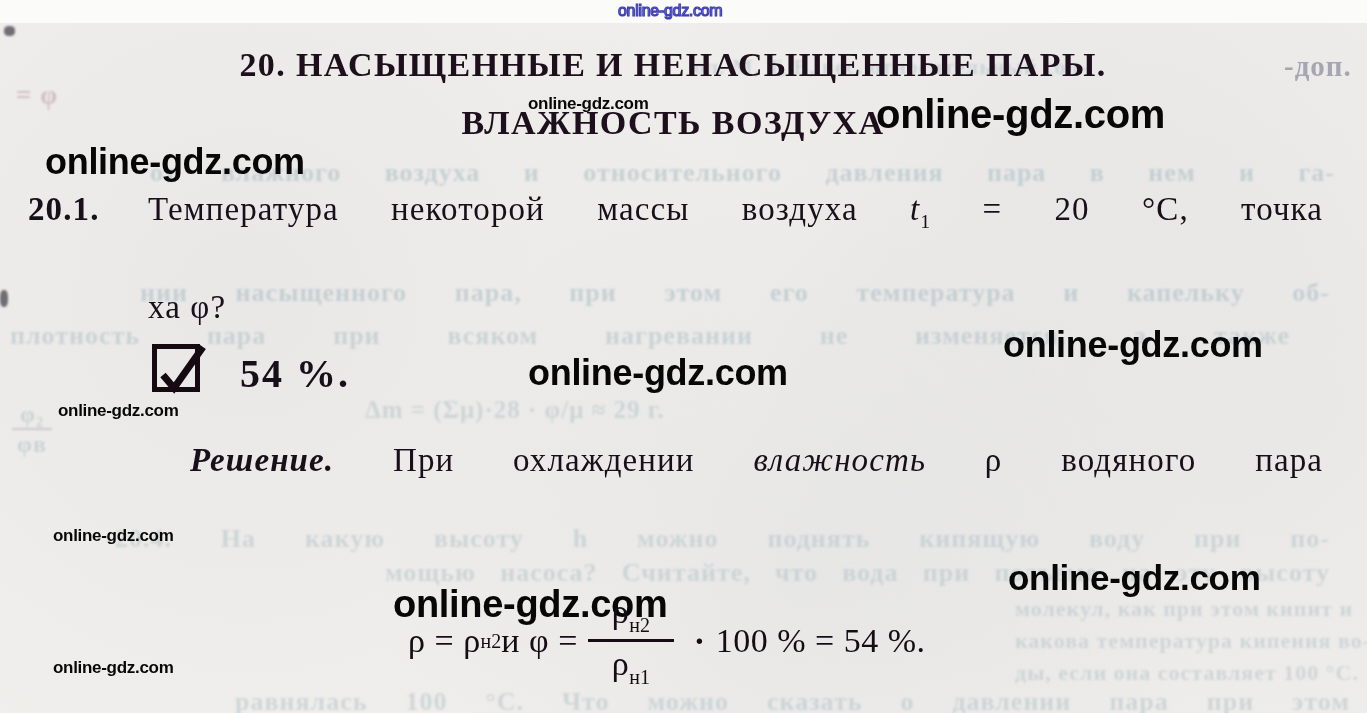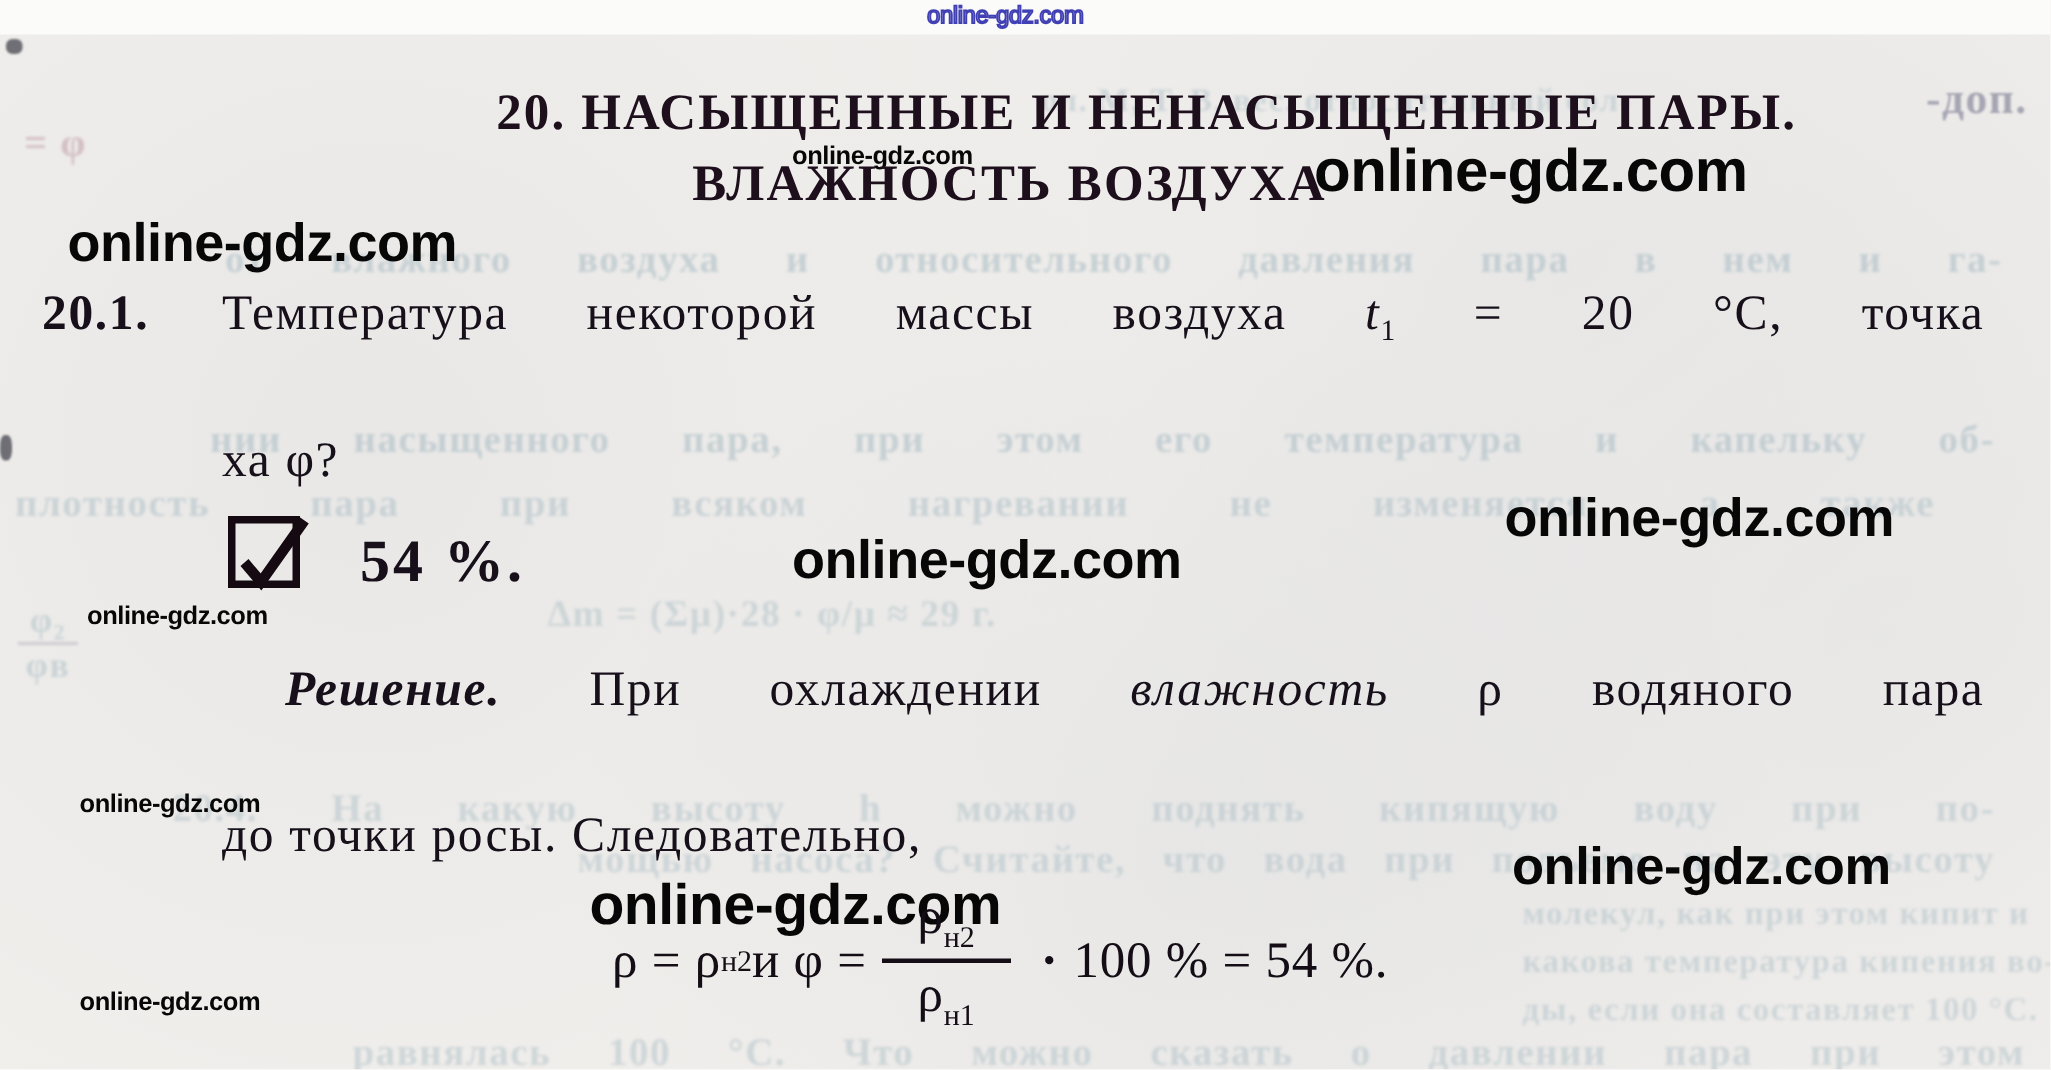--- a/index.html
+++ b/index.html
@@ -88,40 +88,39 @@
   <div class="wm" style="left:876px;top:92px;font-size:40px;">online-gdz.com</div>
   <div class="wm" style="left:45px;top:141px;font-size:36px;">online-gdz.com</div>
   <div class="wm" style="left:1003px;top:324px;font-size:36px;">online-gdz.com</div>
   <div class="wm" style="left:528px;top:352px;font-size:36px;">online-gdz.com</div>
   <div class="wm" style="left:58px;top:401px;font-size:17px;">online-gdz.com</div>
   <div class="wm" style="left:53px;top:526px;font-size:17px;">online-gdz.com</div>
   <div class="wm" style="left:393px;top:583px;font-size:38px;">online-gdz.com</div>
   <div class="wm" style="left:1008px;top:558px;font-size:35px;">online-gdz.com</div>
   <div class="wm" style="left:53px;top:658px;font-size:17px;">online-gdz.com</div>
 
-  <div class="abs title" style="left:148px;top:57px;width:1050px;text-align:right;">20. НАСЫЩЕННЫЕ И НЕНАСЫЩЕННЫЕ ПАРЫ.</div>
+  <div class="abs title" style="left:148px;top:46px;width:1050px;">20. НАСЫЩЕННЫЕ И НЕНАСЫЩЕННЫЕ ПАРЫ.</div>
   <div class="abs title" style="left:148px;top:104px;width:1050px;">ВЛАЖНОСТЬ ВОЗДУХА</div>
 
   <div class="abs booktext bold nowrap" style="left:28px;top:189px;">20.1.</div>
   <div class="abs booktext just" style="left:148px;top:189px;width:1175px;">
     <span>Температура некоторой массы воздуха </span><span class="it">t</span><span class="sub">1</span><span> = 20 °С, точка</span>
   </div>
   <div class="abs booktext nowrap" style="left:148px;top:287px;">ха φ?</div>
 
   <div class="checkbox">
     <svg width="50" height="60" viewBox="0 0 50 60">
       <polyline points="4,36 15,49 44,8" fill="none" stroke="#150a12" stroke-width="7"></polyline>
     </svg>
   </div>
   <div class="abs bold nowrap" style="left:240px;top:350px;font-size:40px;letter-spacing:2px;">54 %.</div>
 
   <div class="abs booktext just" style="left:190px;top:440px;width:1133px;">
     <span class="bold it">Решение.</span><span> При охлаждении </span><span class="it">влажность</span><span> ρ водяного пара</span>
   </div>
-  <div class="abs booktext nowrap" style="left:148px;top:537px;">до точки росы. Следовательно,</div>
 
   <div class="formula">
     <span>ρ = ρ</span>
       <span class="fsub">н2</span>
     <span> и φ = </span>
     <span class="frac">
       <span><span>ρ</span><span class="fsub">н2</span></span>
       <span class="bar"></span>
       <span><span>ρ</span><span class="fsub">н1</span></span>
     </span>

